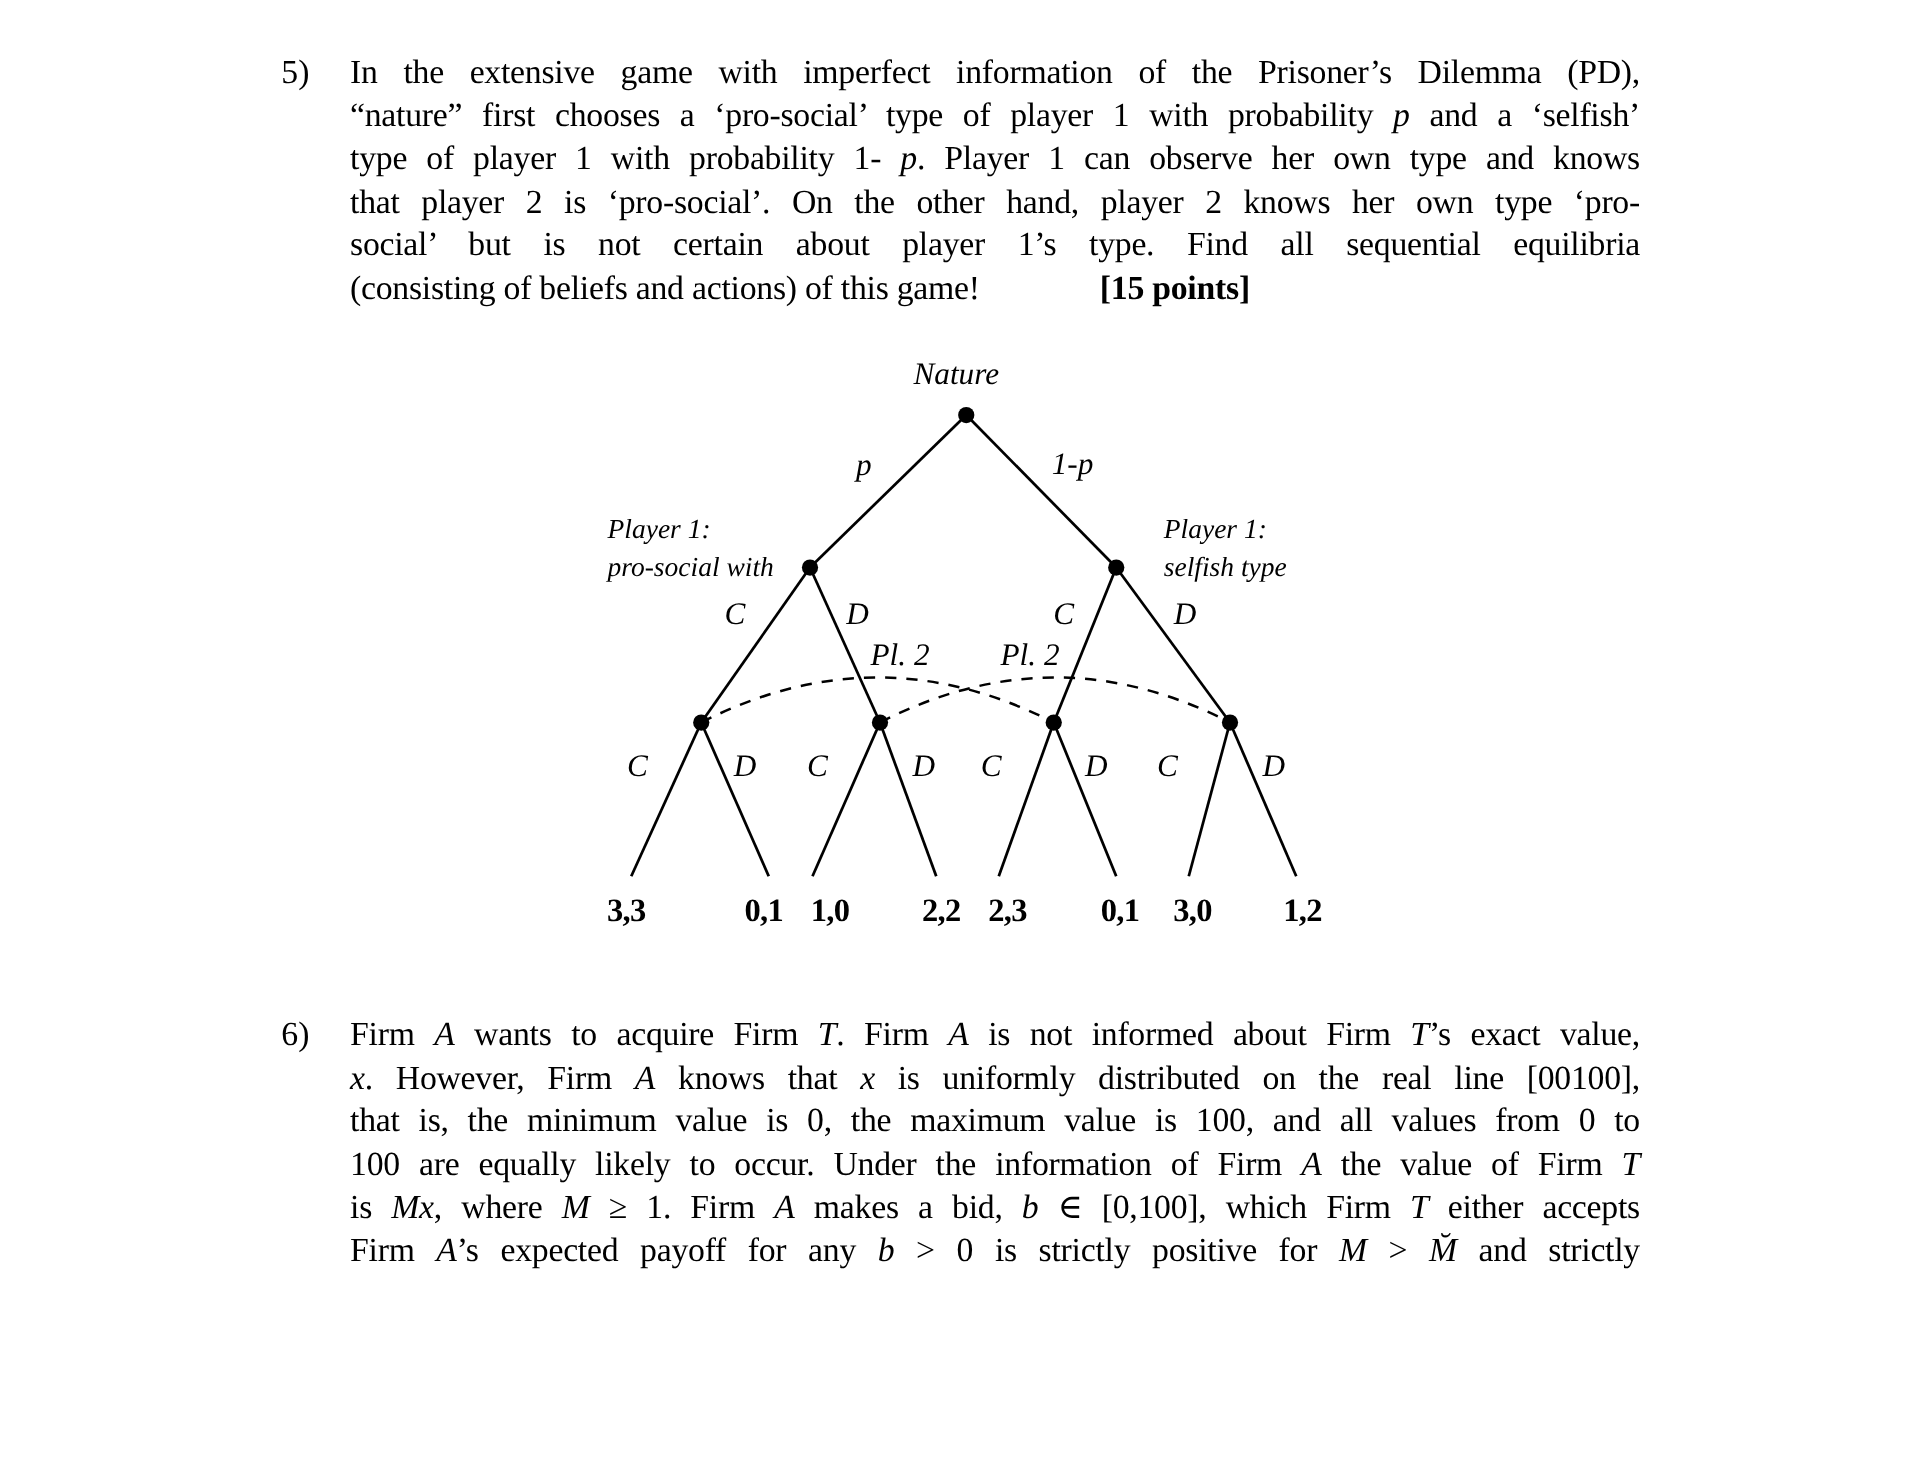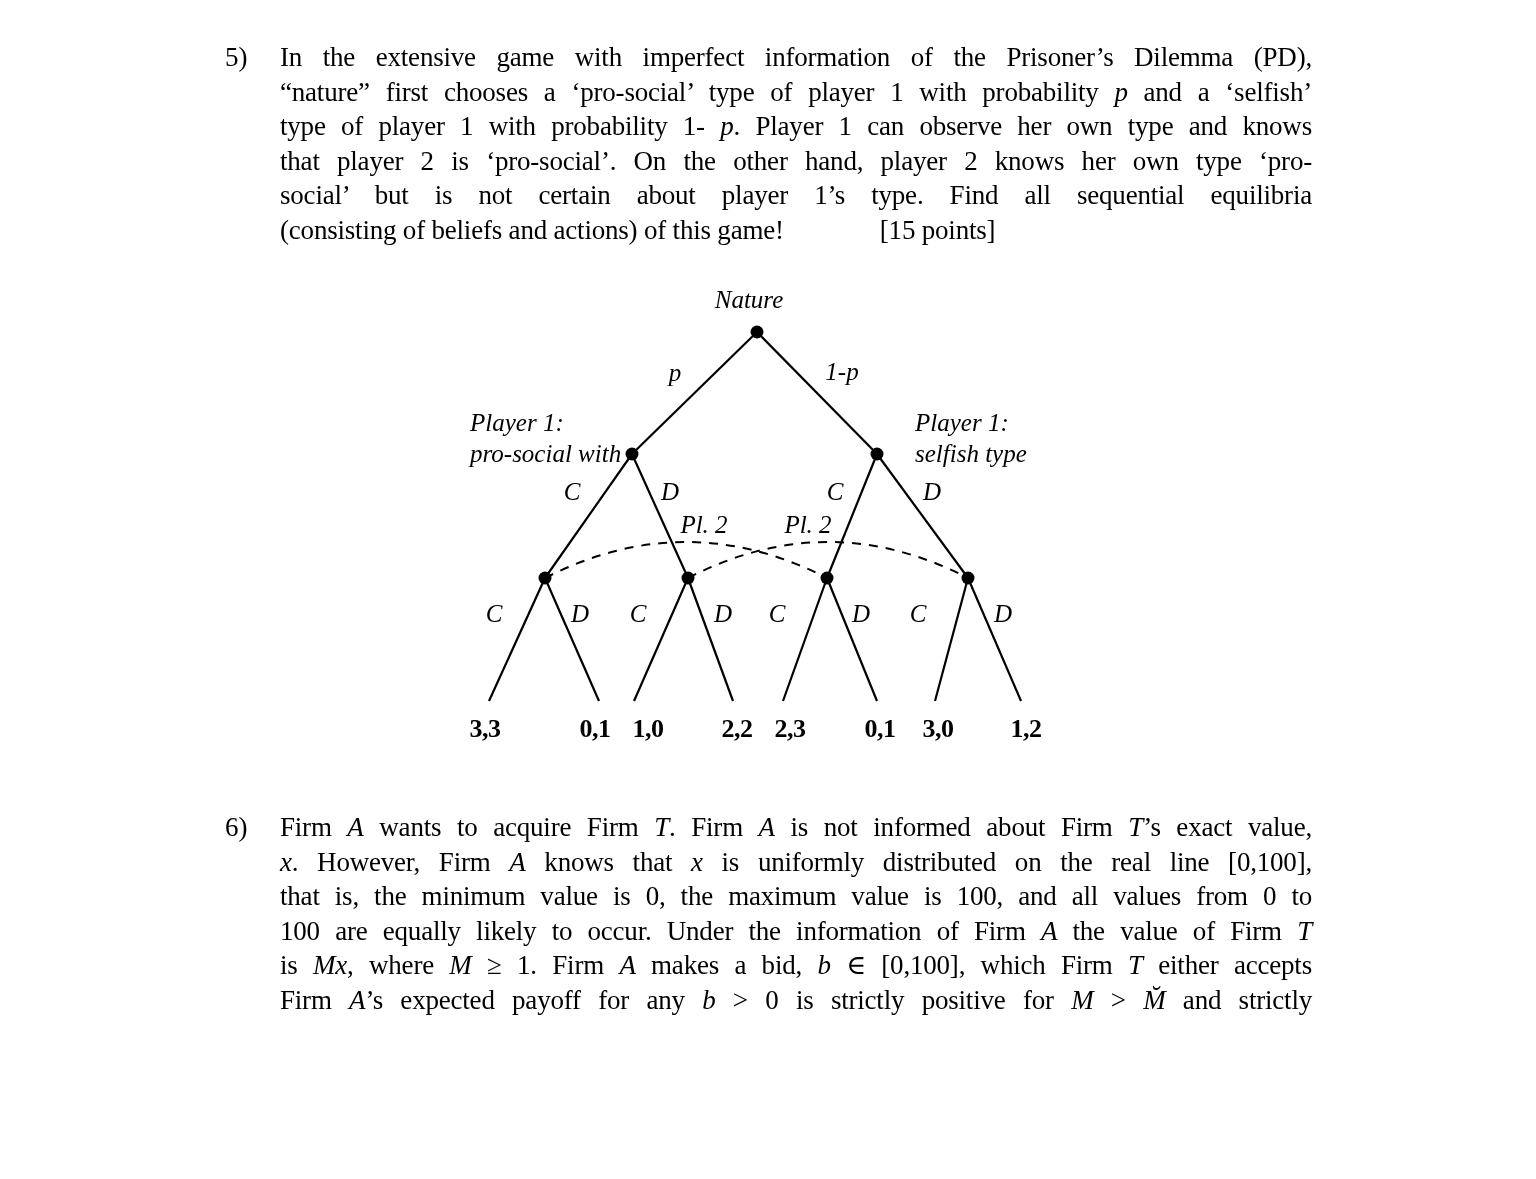--- a/index.html
+++ b/index.html
@@ -14,36 +14,36 @@
     position:absolute;left:0;top:0;
     font-size:27px;line-height:34.6px;
   }
   .ptext{
     margin-left:55px;width:1032px;
     font-size:27px;line-height:34.6px;letter-spacing:-0.2px;
   }
   .pline{text-align:justify;text-align-last:justify;}
   .pline.last{text-align-last:left;white-space:pre-wrap;}
   .run-i{font-style:italic;}
-  .run-b{font-weight:normal;}
+  .run-b{font-weight:bold;}
   .run-gap-a{display:inline-block;width:96px;}
   .run-gap-b{display:inline-block;width:52px;}
 
-  .tree{position:absolute;left:0;top:0;width:1367px;height:1179px;}
+  .tree{position:absolute;left:16px;top:0;width:1367px;height:1179px;}
   .tree svg{position:absolute;left:0;top:0;}
   .edge{stroke:#000;stroke-width:2.2;fill:none;}
   .iset{stroke:#000;stroke-width:2;fill:none;stroke-dasharray:9 8;}
   .node{fill:#000;}
   .tlabel{
     position:absolute;transform:translate(-50%,-50%);
     font-style:italic;font-size:25px;white-space:nowrap;
   }
   .tlabel.payoff{font-style:normal;font-weight:bold;font-size:26px;letter-spacing:-0.5px;}
   .ptype{
-    position:absolute;font-style:italic;font-size:25px;
+    position:absolute;font-style:italic;font-size:22px;
     line-height:30.5px;white-space:nowrap;
   }
 </style>
 </head>
 <body style="background: rgb(255, 255, 255); color: rgb(0, 0, 0);">
 
 <section class="problem" style="top:40px">
   <div class="pnum">5)</div>
   <div class="ptext">
     <div class="pline"><span>In the extensive game with imperfect information of the Prisoner’s Dilemma (PD),</span></div>
@@ -124,19 +124,19 @@
   <div class="tlabel payoff" style="left:790px;top:729px">2,3</div>
   <div class="tlabel payoff" style="left:880px;top:729px">0,1</div>
   <div class="tlabel payoff" style="left:938px;top:729px">3,0</div>
   <div class="tlabel payoff" style="left:1026px;top:729px">1,2</div>
 </div>
 
 <section class="problem" style="top:810px">
   <div class="pnum">6)</div>
   <div class="ptext">
     <div class="pline"><span>Firm </span><span class="run-i">A</span><span> wants to acquire Firm </span><span class="run-i">T</span><span>. Firm </span><span class="run-i">A</span><span> is not informed about Firm </span><span class="run-i">T</span><span>’s exact value,</span></div>
-    <div class="pline"><span class="run-i">x</span><span>. However, Firm </span><span class="run-i">A</span><span> knows that </span><span class="run-i">x</span><span> is uniformly distributed on the real line [0,100],</span></div>
+    <div class="pline"><span class="run-i">x</span><span>. However, Firm </span><span class="run-i">A</span><span> knows that </span><span class="run-i">x</span><span> is uniformly distributed on the real line [00100],</span></div>
     <div class="pline"><span>that is, the minimum value is 0, the maximum value is 100, and all values from 0 to</span></div>
     <div class="pline"><span>100 are equally likely to occur. Under the information of Firm </span><span class="run-i">A</span><span> the value of Firm </span><span class="run-i">T</span></div>
     <div class="pline"><span>is </span><span class="run-i">Mx</span><span>, where </span><span class="run-i">M</span><span> ≥ 1. Firm </span><span class="run-i">A</span><span> makes a bid, </span><span class="run-i">b</span><span> ∈ [0,100], which Firm </span><span class="run-i">T</span><span> either accepts</span></div>
     <div class="pline"><span>Firm </span><span class="run-i">A</span><span>’s expected payoff for any </span><span class="run-i">b</span><span> &gt; 0 is strictly positive for </span><span class="run-i">M</span><span> &gt; </span><span class="run-i">M̆</span><span> and strictly</span></div>
   </div>
 </section>
 
 </body></html>

